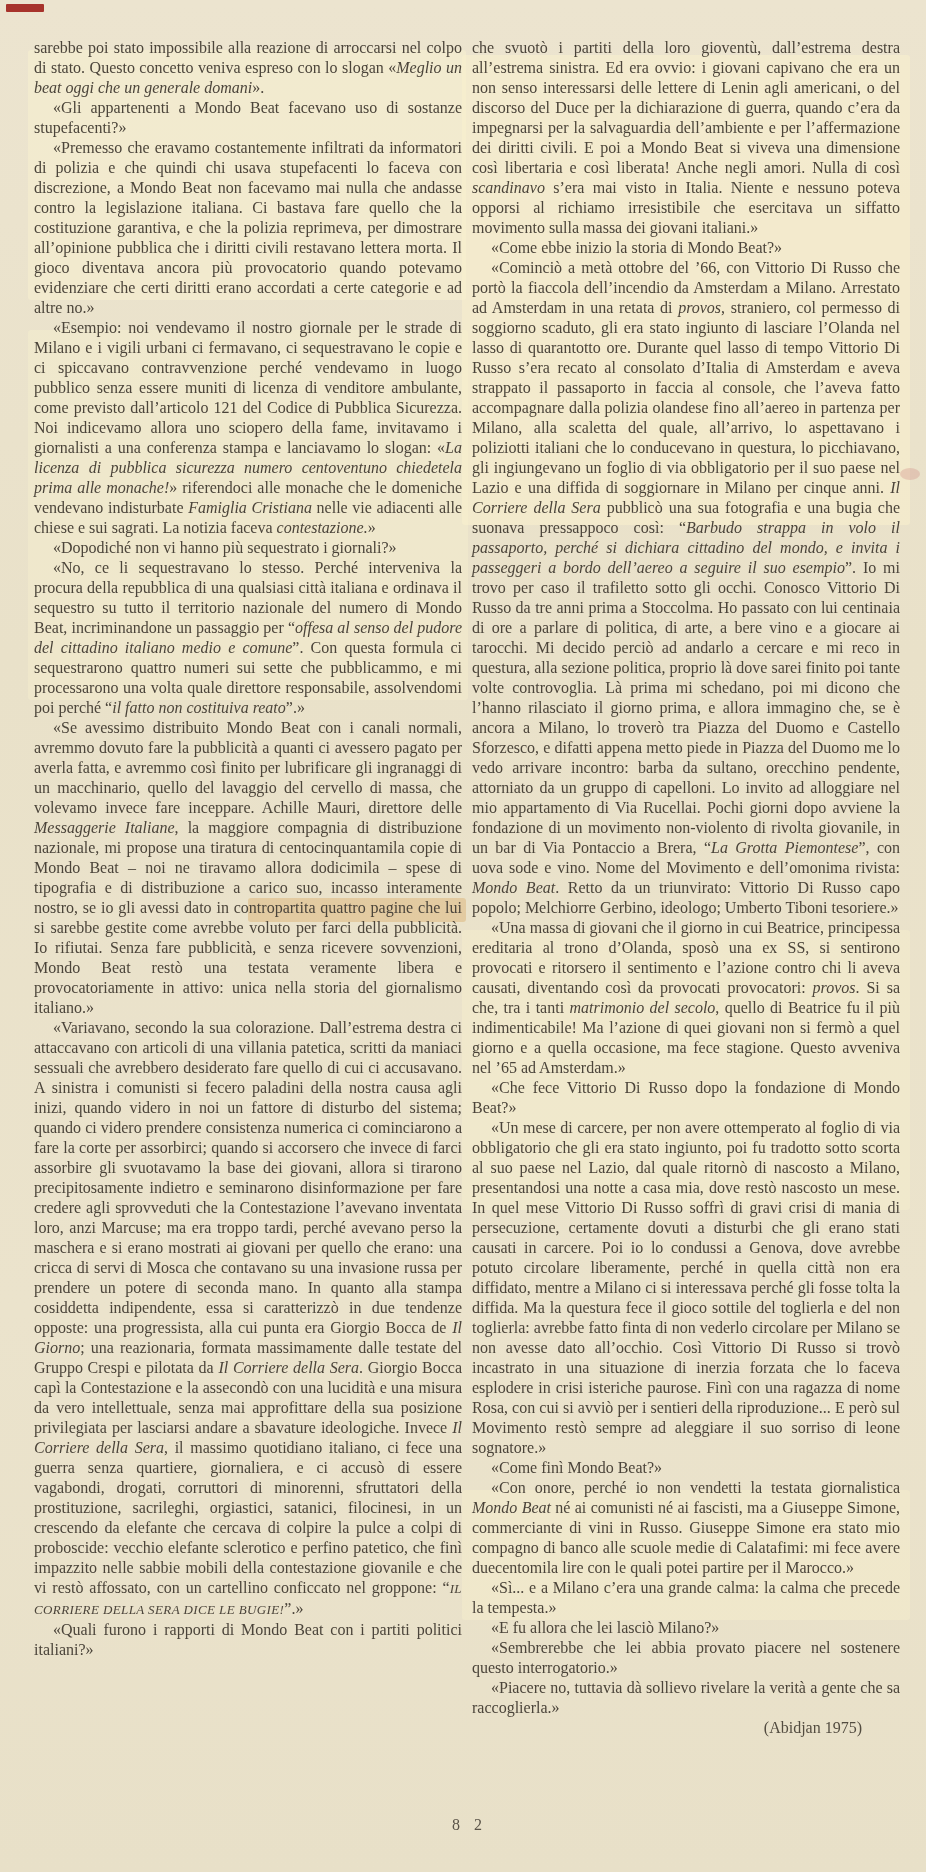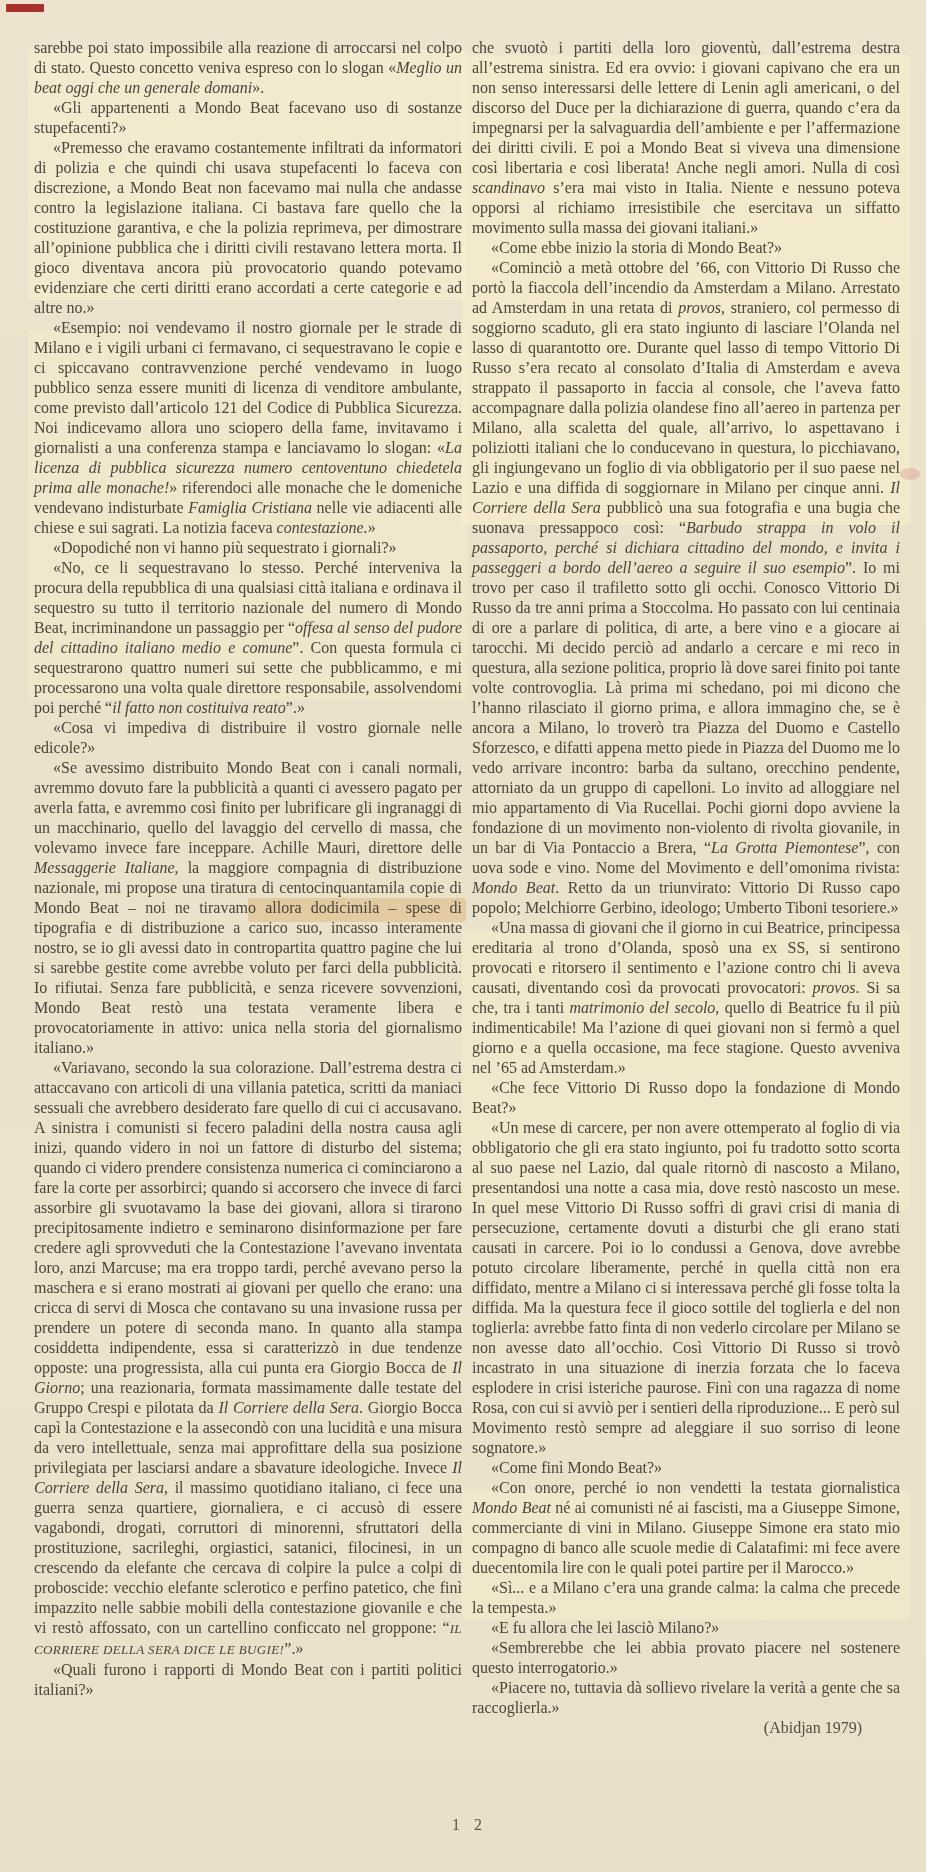--- a/index.html
+++ b/index.html
@@ -68,37 +68,36 @@
   <div class="pink-smudge"></div>
 
   <div class="columns">
     <div class="col" id="left-col">
         <p class="para noindent"><span>sarebbe poi stato impossibile alla reazione di arroccarsi nel colpo di stato. Questo concetto veniva espreso con lo slogan «</span><span class="it">Meglio un beat oggi che un generale domani</span><span>».</span></p>
         <p class="para"><span>«Gli appartenenti a Mondo Beat facevano uso di sostanze stupefacenti?»</span></p>
         <p class="para"><span>«Premesso che eravamo costantemente infiltrati da informatori di polizia e che quindi chi usava stupefacenti lo faceva con discrezione, a Mondo Beat non facevamo mai nulla che andasse contro la legislazione italiana. Ci bastava fare quello che la costituzione garantiva, e che la polizia reprimeva, per dimostrare all’opinione pubblica che i diritti civili restavano lettera morta. Il gioco diventava ancora più provocatorio quando potevamo evidenziare che certi diritti erano accordati a certe categorie e ad altre no.»</span></p>
         <p class="para"><span>«Esempio: noi vendevamo il nostro giornale per le strade di Milano e i vigili urbani ci fermavano, ci sequestravano le copie e ci spiccavano contravvenzione perché vendevamo in luogo pubblico senza essere muniti di licenza di venditore ambulante, come previsto dall’articolo 121 del Codice di Pubblica Sicurezza. Noi indicevamo allora uno sciopero della fame, invitavamo i giornalisti a una conferenza stampa e lanciavamo lo slogan: «</span><span class="it">La licenza di pubblica sicurezza numero centoventuno chiedetela prima alle monache!</span><span>» riferendoci alle monache che le domeniche vendevano indisturbate </span><span class="it">Famiglia Cristiana</span><span> nelle vie adiacenti alle chiese e sui sagrati. La notizia faceva </span><span class="it">contestazione.</span><span>»</span></p>
         <p class="para"><span>«Dopodiché non vi hanno più sequestrato i giornali?»</span></p>
         <p class="para"><span>«No, ce li sequestravano lo stesso. Perché interveniva la procura della repubblica di una qualsiasi città italiana e ordinava il sequestro su tutto il territorio nazionale del numero di Mondo Beat, incriminandone un passaggio per “</span><span class="it">offesa al senso del pudore del cittadino italiano medio e comune</span><span>”. Con questa formula ci sequestrarono quattro numeri sui sette che pubblicammo, e mi processarono una volta quale direttore responsabile, assolvendomi poi perché “</span><span class="it">il fatto non costituiva reato</span><span>”.»</span></p>
-        <p class="para"><span>«Cosa vi impediva di distribuire il vostro giornale nelle edicole?»</span></p>
         <p class="para"><span>«Se avessimo distribuito Mondo Beat con i canali normali, avremmo dovuto fare la pubblicità a quanti ci avessero pagato per averla fatta, e avremmo così finito per lubrificare gli ingranaggi di un macchinario, quello del lavaggio del cervello di massa, che volevamo invece fare inceppare. Achille Mauri, direttore delle </span><span class="it">Messaggerie Italiane</span><span>, la maggiore compagnia di distribuzione nazionale, mi propose una tiratura di centocinquantamila copie di Mondo Beat – noi ne tiravamo allora dodicimila – spese di tipografia e di distribuzione a carico suo, incasso interamente nostro, se io gli avessi dato in contropartita quattro pagine che lui si sarebbe gestite come avrebbe voluto per farci della pubblicità. Io rifiutai. Senza fare pubblicità, e senza ricevere sovvenzioni, Mondo Beat restò una testata veramente libera e provocatoriamente in attivo: unica nella storia del giornalismo italiano.»</span></p>
         <p class="para"><span>«Variavano, secondo la sua colorazione. Dall’estrema destra ci attaccavano con articoli di una villania patetica, scritti da maniaci sessuali che avrebbero desiderato fare quello di cui ci accusavano. A sinistra i comunisti si fecero paladini della nostra causa agli inizi, quando videro in noi un fattore di disturbo del sistema; quando ci videro prendere consistenza numerica ci cominciarono a fare la corte per assorbirci; quando si accorsero che invece di farci assorbire gli svuotavamo la base dei giovani, allora si tirarono precipitosamente indietro e seminarono disinformazione per fare credere agli sprovveduti che la Contestazione l’avevano inventata loro, anzi Marcuse; ma era troppo tardi, perché avevano perso la maschera e si erano mostrati ai giovani per quello che erano: una cricca di servi di Mosca che contavano su una invasione russa per prendere un potere di seconda mano. In quanto alla stampa cosiddetta indipendente, essa si caratterizzò in due tendenze opposte: una progressista, alla cui punta era Giorgio Bocca de </span><span class="it">Il Giorno</span><span>; una reazionaria, formata massimamente dalle testate del Gruppo Crespi e pilotata da </span><span class="it">Il Corriere della Sera</span><span>. Giorgio Bocca capì la Contestazione e la assecondò con una lucidità e una misura da vero intellettuale, senza mai approfittare della sua posizione privilegiata per lasciarsi andare a sbavature ideologiche. Invece </span><span class="it">Il Corriere della Sera</span><span>, il massimo quotidiano italiano, ci fece una guerra senza quartiere, giornaliera, e ci accusò di essere vagabondi, drogati, corruttori di minorenni, sfruttatori della prostituzione, sacrileghi, orgiastici, satanici, filocinesi, in un crescendo da elefante che cercava di colpire la pulce a colpi di proboscide: vecchio elefante sclerotico e perfino patetico, che finì impazzito nelle sabbie mobili della contestazione giovanile e che vi restò affossato, con un cartellino conficcato nel groppone: “</span><span class="sc">IL CORRIERE DELLA SERA DICE LE BUGIE!</span><span>”.»</span></p>
         <p class="para"><span>«Quali furono i rapporti di Mondo Beat con i partiti politici italiani?»</span></p>
       </div>
     <div class="col" id="right-col">
 
     <p class="para noindent"><span>che svuotò i partiti della loro gioventù, dall’estrema destra all’estrema sinistra. Ed era ovvio: i giovani capivano che era un non senso interessarsi delle lettere di Lenin agli americani, o del discorso del Duce per la dichiarazione di guerra, quando c’era da impegnarsi per la salvaguardia dell’ambiente e per l’affermazione dei diritti civili. E poi a Mondo Beat si viveva una dimensione così libertaria e così liberata! Anche negli amori. Nulla di così </span><span class="it">scandinavo</span><span> s’era mai visto in Italia. Niente e nessuno poteva opporsi al richiamo irresistibile che esercitava un siffatto movimento sulla massa dei giovani italiani.»</span></p>
         <p class="para"><span>«Come ebbe inizio la storia di Mondo Beat?»</span></p>
         <p class="para"><span>«Cominciò a metà ottobre del ’66, con Vittorio Di Russo che portò la fiaccola dell’incendio da Amsterdam a Milano. Arrestato ad Amsterdam in una retata di </span><span class="it">provos</span><span>, straniero, col permesso di soggiorno scaduto, gli era stato ingiunto di lasciare l’Olanda nel lasso di quarantotto ore. Durante quel lasso di tempo Vittorio Di Russo s’era recato al consolato d’Italia di Amsterdam e aveva strappato il passaporto in faccia al console, che l’aveva fatto accompagnare dalla polizia olandese fino all’aereo in partenza per Milano, alla scaletta del quale, all’arrivo, lo aspettavano i poliziotti italiani che lo conducevano in questura, lo picchiavano, gli ingiungevano un foglio di via obbligatorio per il suo paese nel Lazio e una diffida di soggiornare in Milano per cinque anni. </span><span class="it">Il Corriere della Sera</span><span> pubblicò una sua fotografia e una bugia che suonava pressappoco così: “</span><span class="it">Barbudo strappa in volo il passaporto, perché si dichiara cittadino del mondo, e invita i passeggeri a bordo dell’aereo a seguire il suo esempio</span><span>”. Io mi trovo per caso il trafiletto sotto gli occhi. Conosco Vittorio Di Russo da tre anni prima a Stoccolma. Ho passato con lui centinaia di ore a parlare di politica, di arte, a bere vino e a giocare ai tarocchi. Mi decido perciò ad andarlo a cercare e mi reco in questura, alla sezione politica, proprio là dove sarei finito poi tante volte controvoglia. Là prima mi schedano, poi mi dicono che l’hanno rilasciato il giorno prima, e allora immagino che, se è ancora a Milano, lo troverò tra Piazza del Duomo e Castello Sforzesco, e difatti appena metto piede in Piazza del Duomo me lo vedo arrivare incontro: barba da sultano, orecchino pendente, attorniato da un gruppo di capelloni. Lo invito ad alloggiare nel mio appartamento di Via Rucellai. Pochi giorni dopo avviene la fondazione di un movimento non-violento di rivolta giovanile, in un bar di Via Pontaccio a Brera, “</span><span class="it">La Grotta Piemontese</span><span>”, con uova sode e vino. Nome del Movimento e dell’omonima rivista: </span><span class="it">Mondo Beat</span><span>. Retto da un triunvirato: Vittorio Di Russo capo popolo; Melchiorre Gerbino, ideologo; Umberto Tiboni tesoriere.»</span></p>
         <p class="para"><span>«Una massa di giovani che il giorno in cui Beatrice, principessa ereditaria al trono d’Olanda, sposò una ex SS, si sentirono provocati e ritorsero il sentimento e l’azione contro chi li aveva causati, diventando così da provocati provocatori: </span><span class="it">provos</span><span>. Si sa che, tra i tanti </span><span class="it">matrimonio del secolo</span><span>, quello di Beatrice fu il più indimenticabile! Ma l’azione di quei giovani non si fermò a quel giorno e a quella occasione, ma fece stagione. Questo avveniva nel ’65 ad Amsterdam.»</span></p>
         <p class="para"><span>«Che fece Vittorio Di Russo dopo la fondazione di Mondo Beat?»</span></p>
         <p class="para"><span>«Un mese di carcere, per non avere ottemperato al foglio di via obbligatorio che gli era stato ingiunto, poi fu tradotto sotto scorta al suo paese nel Lazio, dal quale ritornò di nascosto a Milano, presentandosi una notte a casa mia, dove restò nascosto un mese. In quel mese Vittorio Di Russo soffrì di gravi crisi di mania di persecuzione, certamente dovuti a disturbi che gli erano stati causati in carcere. Poi io lo condussi a Genova, dove avrebbe potuto circolare liberamente, perché in quella città non era diffidato, mentre a Milano ci si interessava perché gli fosse tolta la diffida. Ma la questura fece il gioco sottile del toglierla e del non toglierla: avrebbe fatto finta di non vederlo circolare per Milano se non avesse dato all’occhio. Così Vittorio Di Russo si trovò incastrato in una situazione di inerzia forzata che lo faceva esplodere in crisi isteriche paurose. Finì con una ragazza di nome Rosa, con cui si avviò per i sentieri della riproduzione... E però sul Movimento restò sempre ad aleggiare il suo sorriso di leone sognatore.»</span></p>
         <p class="para"><span>«Come finì Mondo Beat?»</span></p>
-        <p class="para"><span>«Con onore, perché io non vendetti la testata giornalistica </span><span class="it">Mondo Beat</span><span> né ai comunisti né ai fascisti, ma a Giuseppe Simone, commerciante di vini in Milano. Giuseppe Simone era stato mio compagno di banco alle scuole medie di Calatafimi: mi fece avere duecentomila lire con le quali potei partire per il Marocco.»</span></p>
+        <p class="para"><span>«Con onore, perché io non vendetti la testata giornalistica </span><span class="it">Mondo Beat</span><span> né ai comunisti né ai fascisti, ma a Giuseppe Simone, commerciante di vini in Russo. Giuseppe Simone era stato mio compagno di banco alle scuole medie di Calatafimi: mi fece avere duecentomila lire con le quali potei partire per il Marocco.»</span></p>
         <p class="para"><span>«Sì... e a Milano c’era una grande calma: la calma che precede la tempesta.»</span></p>
         <p class="para"><span>«E fu allora che lei lasciò Milano?»</span></p>
         <p class="para"><span>«Sembrerebbe che lei abbia provato piacere nel sostenere questo interrogatorio.»</span></p>
         <p class="para"><span>«Piacere no, tuttavia dà sollievo rivelare la verità a gente che sa raccoglierla.»</span></p>
-        <p class="para attribution">(Abidjan 1979)</p>
+        <p class="para attribution">(Abidjan 1975)</p>
       </div>
   </div>
 
-  <div class="page-number">1 2</div>
+  <div class="page-number">8 2</div>
 </div>
 
 </body></html>

